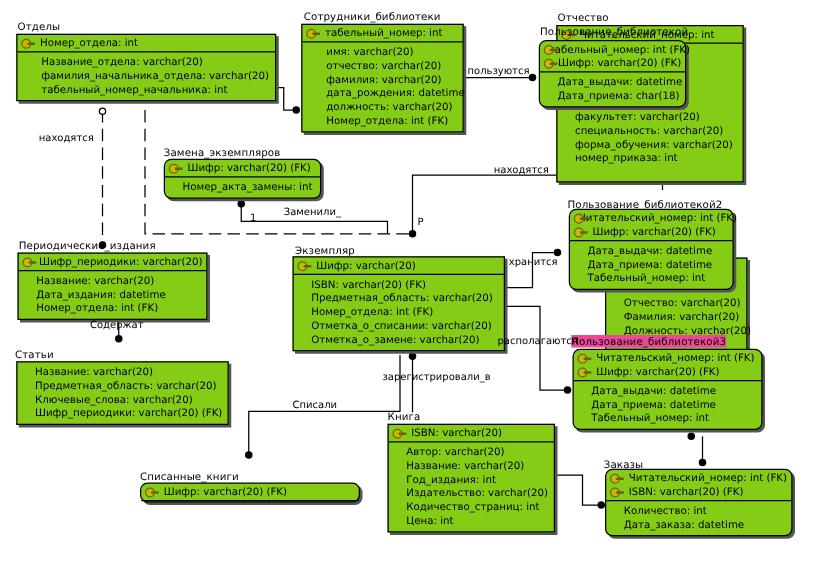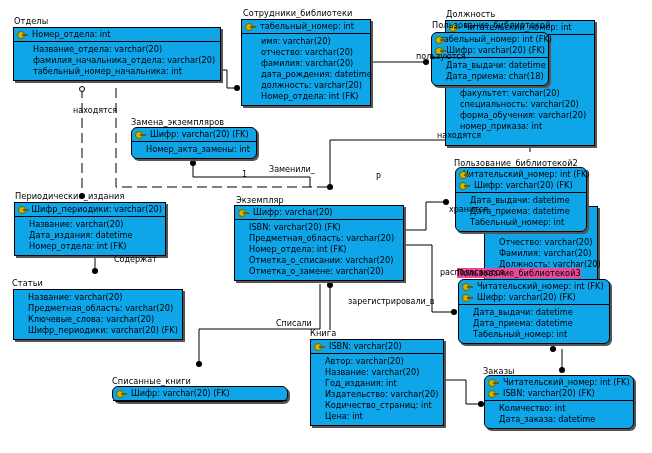--- a/index.html
+++ b/index.html
@@ -1,27 +1,27 @@
 <!DOCTYPE html>
 <html><head>
 <meta charset="utf-8">
 <style>
   html,body{margin:0;padding:0;background:#fff;}
   body{width:652px;height:453px;position:relative;overflow:hidden;font-family:"DejaVu Sans",sans-serif;font-size:8.2px;color:#000;}
   .ent-title{position:absolute;font-size:8.2px;white-space:nowrap;letter-spacing:0.1px;}
-  .ent{position:absolute;background:#0ea5e9;border:1px solid #000;box-shadow:2px 2px 0 #555;}
+  .ent{position:absolute;background:#84cc16;border:1px solid #000;box-shadow:2px 2px 0 #555;}
   .ent.rounded{border-radius:6px;}
   .pk{border-bottom:1px solid #000;padding:1px 3px 1px 3px;}
   .attrs{padding:2px 3px 3px 19px;}
   .row{height:11px;line-height:11px;white-space:nowrap;}
   .pk .row{display:flex;align-items:center;}
   .key{display:inline-block;width:11px;height:9px;margin-right:4px;position:relative;}
   .key::before{content:"";position:absolute;left:0;top:1px;width:6px;height:6px;border-radius:50%;background:#c9b800;border:1px solid #6a6000;}
   .key::after{content:"";position:absolute;left:5px;top:4px;width:6px;height:2px;background:#6a6000;}
-  .lbl{position:absolute;font-size:8px;white-space:nowrap;padding-left:42px;}
+  .lbl{position:absolute;font-size:8px;white-space:nowrap;}
   svg{position:absolute;left:0;top:0;}
 </style>
 </head>
 <body>
 
 <svg width="652" height="453">
   <g stroke="#000" stroke-width="1" fill="none">
 
     <polyline points="222,70 227,70 227,88 237,88"></polyline>
 
@@ -98,21 +98,21 @@
   <div class="attrs">
     <div class="row">имя: varchar(20)</div>
     <div class="row">отчество: varchar(20)</div>
     <div class="row">фамилия: varchar(20)</div>
     <div class="row">дата_рождения: datetime</div>
     <div class="row">должность: varchar(20)</div>
     <div class="row">Номер_отдела: int (FK)</div>
   </div>
 </div>
 
-<div class="ent-title" style="left:446px;top:9px;">Должность</div>
+<div class="ent-title" style="left:446px;top:9px;">Отчество</div>
 <div class="ent" style="left:445px;top:20px;width:148px;height:124px;">
   <div class="pk">
       <div class="row">
         <span class="key"></span>
         <span>Читательский_номер: int</span>
       </div>
     </div>
   <div class="attrs" style="padding-top:53px;padding-left:14px;">
     <div class="row">факультет: varchar(20)</div>
     <div class="row">специальность: varchar(20)</div>

